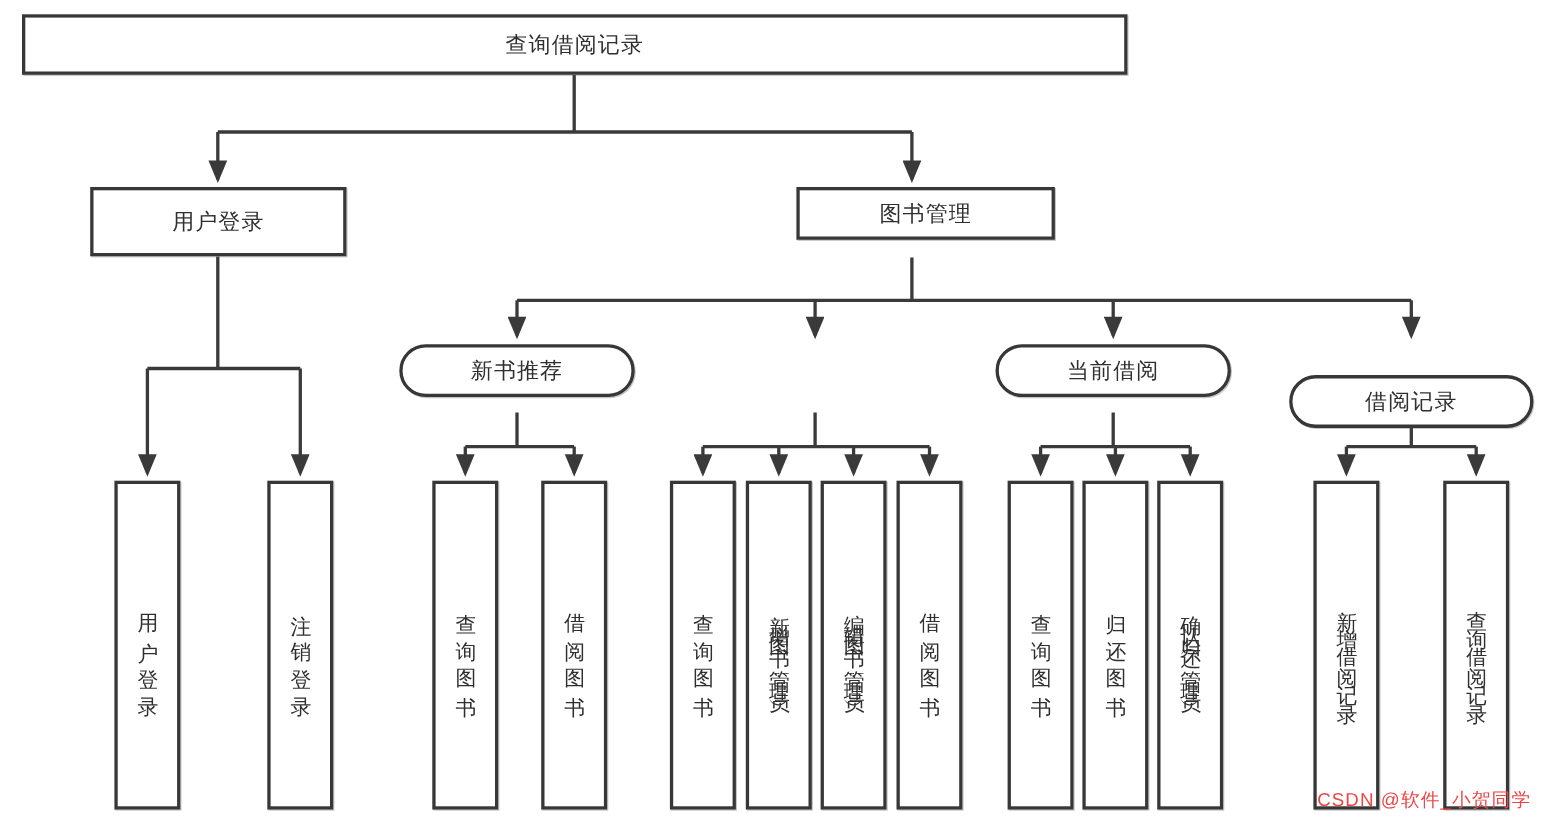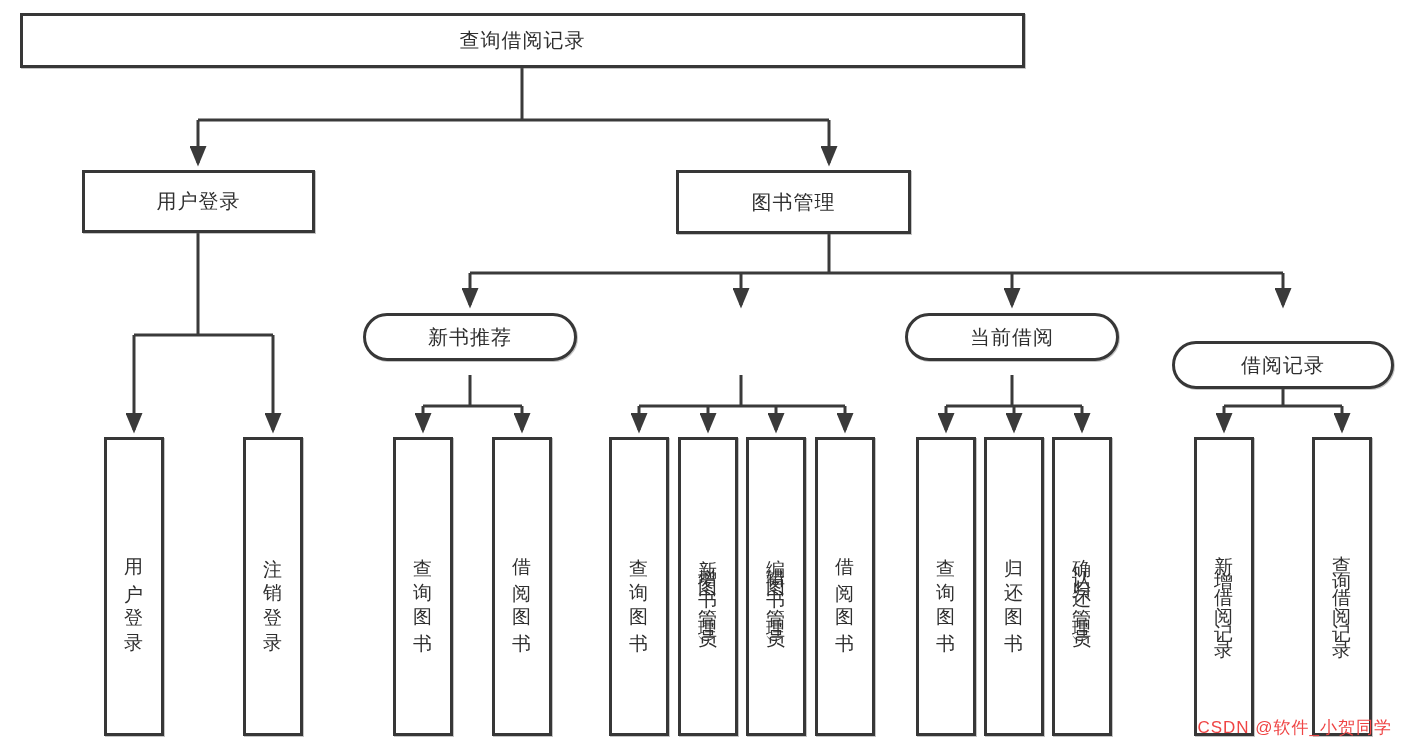--- a/index.html
+++ b/index.html
@@ -26,21 +26,21 @@
     border: 3px solid #373737;
     display: flex;
     align-items: center;
     justify-content: center;
     color: #2f2f2f;
     box-shadow: 1px 1px 0 rgba(90,90,90,0.35);
   }
   .h { font-size: 20px; letter-spacing: 1px; white-space: nowrap; }
   .root { left: 20px;  top: 13px;  width: 1005px; height: 55px; }
   .l2a  { left: 82px;  top: 170px; width: 233px;  height: 63px; }
-  .l2b  { left: 676px; top: 170px; width: 235px;  height: 64px; }
+  .l2b  { left: 724px; top: 170px; width: 235px;  height: 48px; }
   .l3   { top: 313px; height: 48px; border-radius: 26px; }
   .l3a  { left: 363px;  width: 214px; }
   .l3b  { left: 634px;  width: 214px; }
   .l3c  { left: 905px;  width: 214px; }
   .l3d  { left: 1172px; width: 222px; margin-top: 28px; }
   .leaf {
     top: 437px;
     width: 60px;
     height: 299px;
     writing-mode: vertical-rl;

